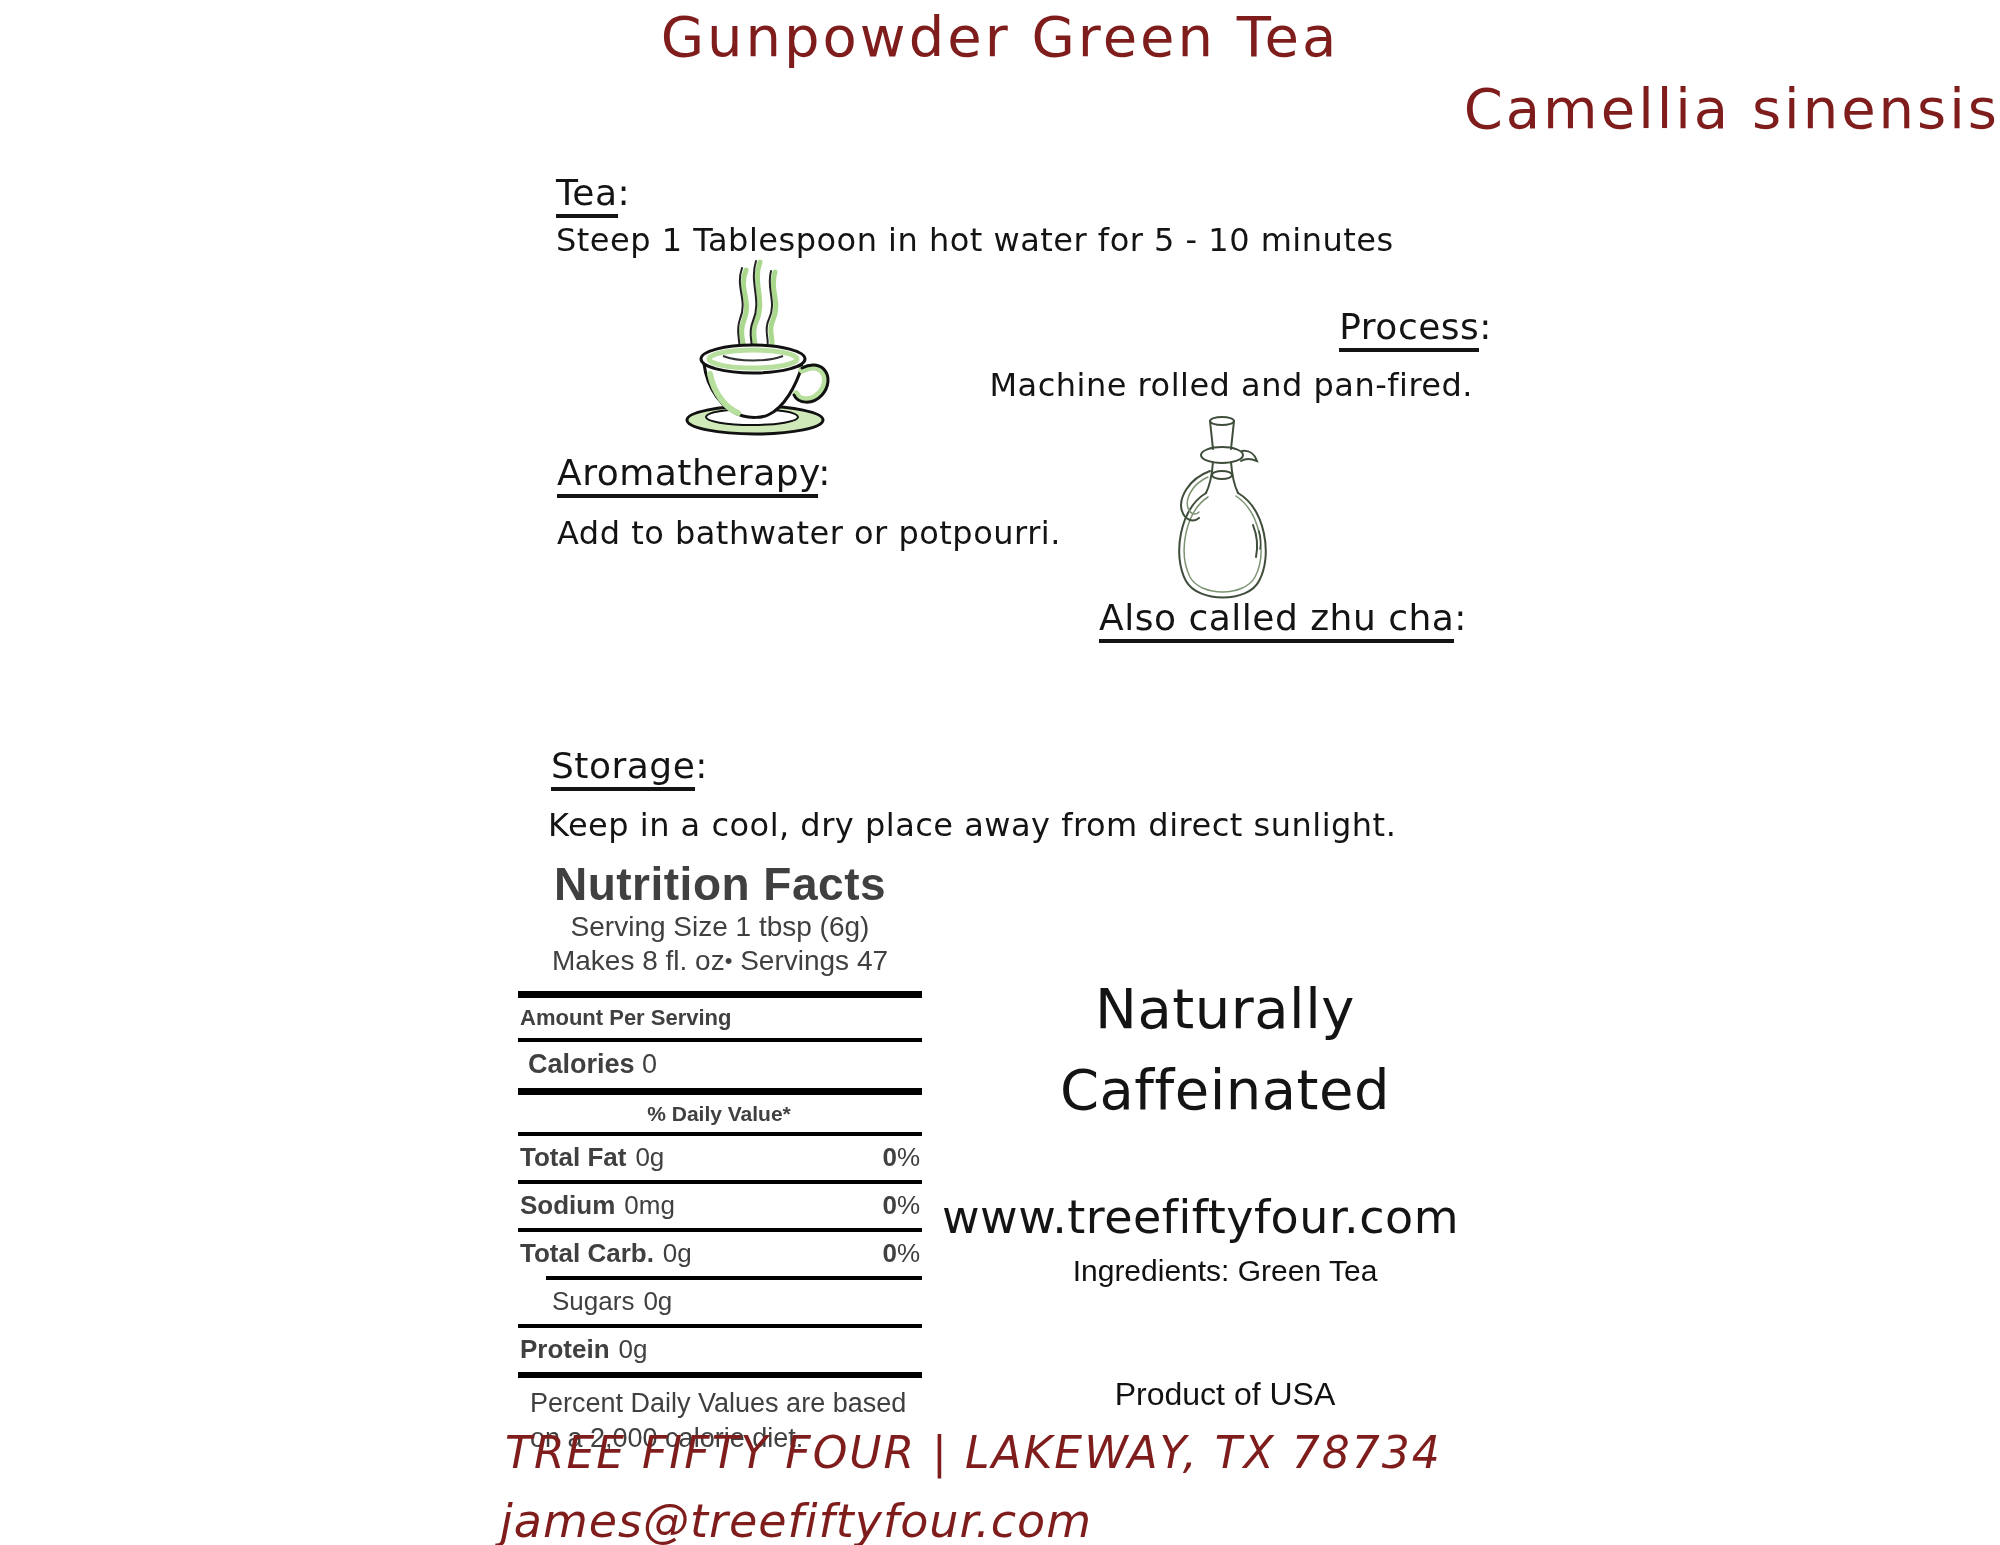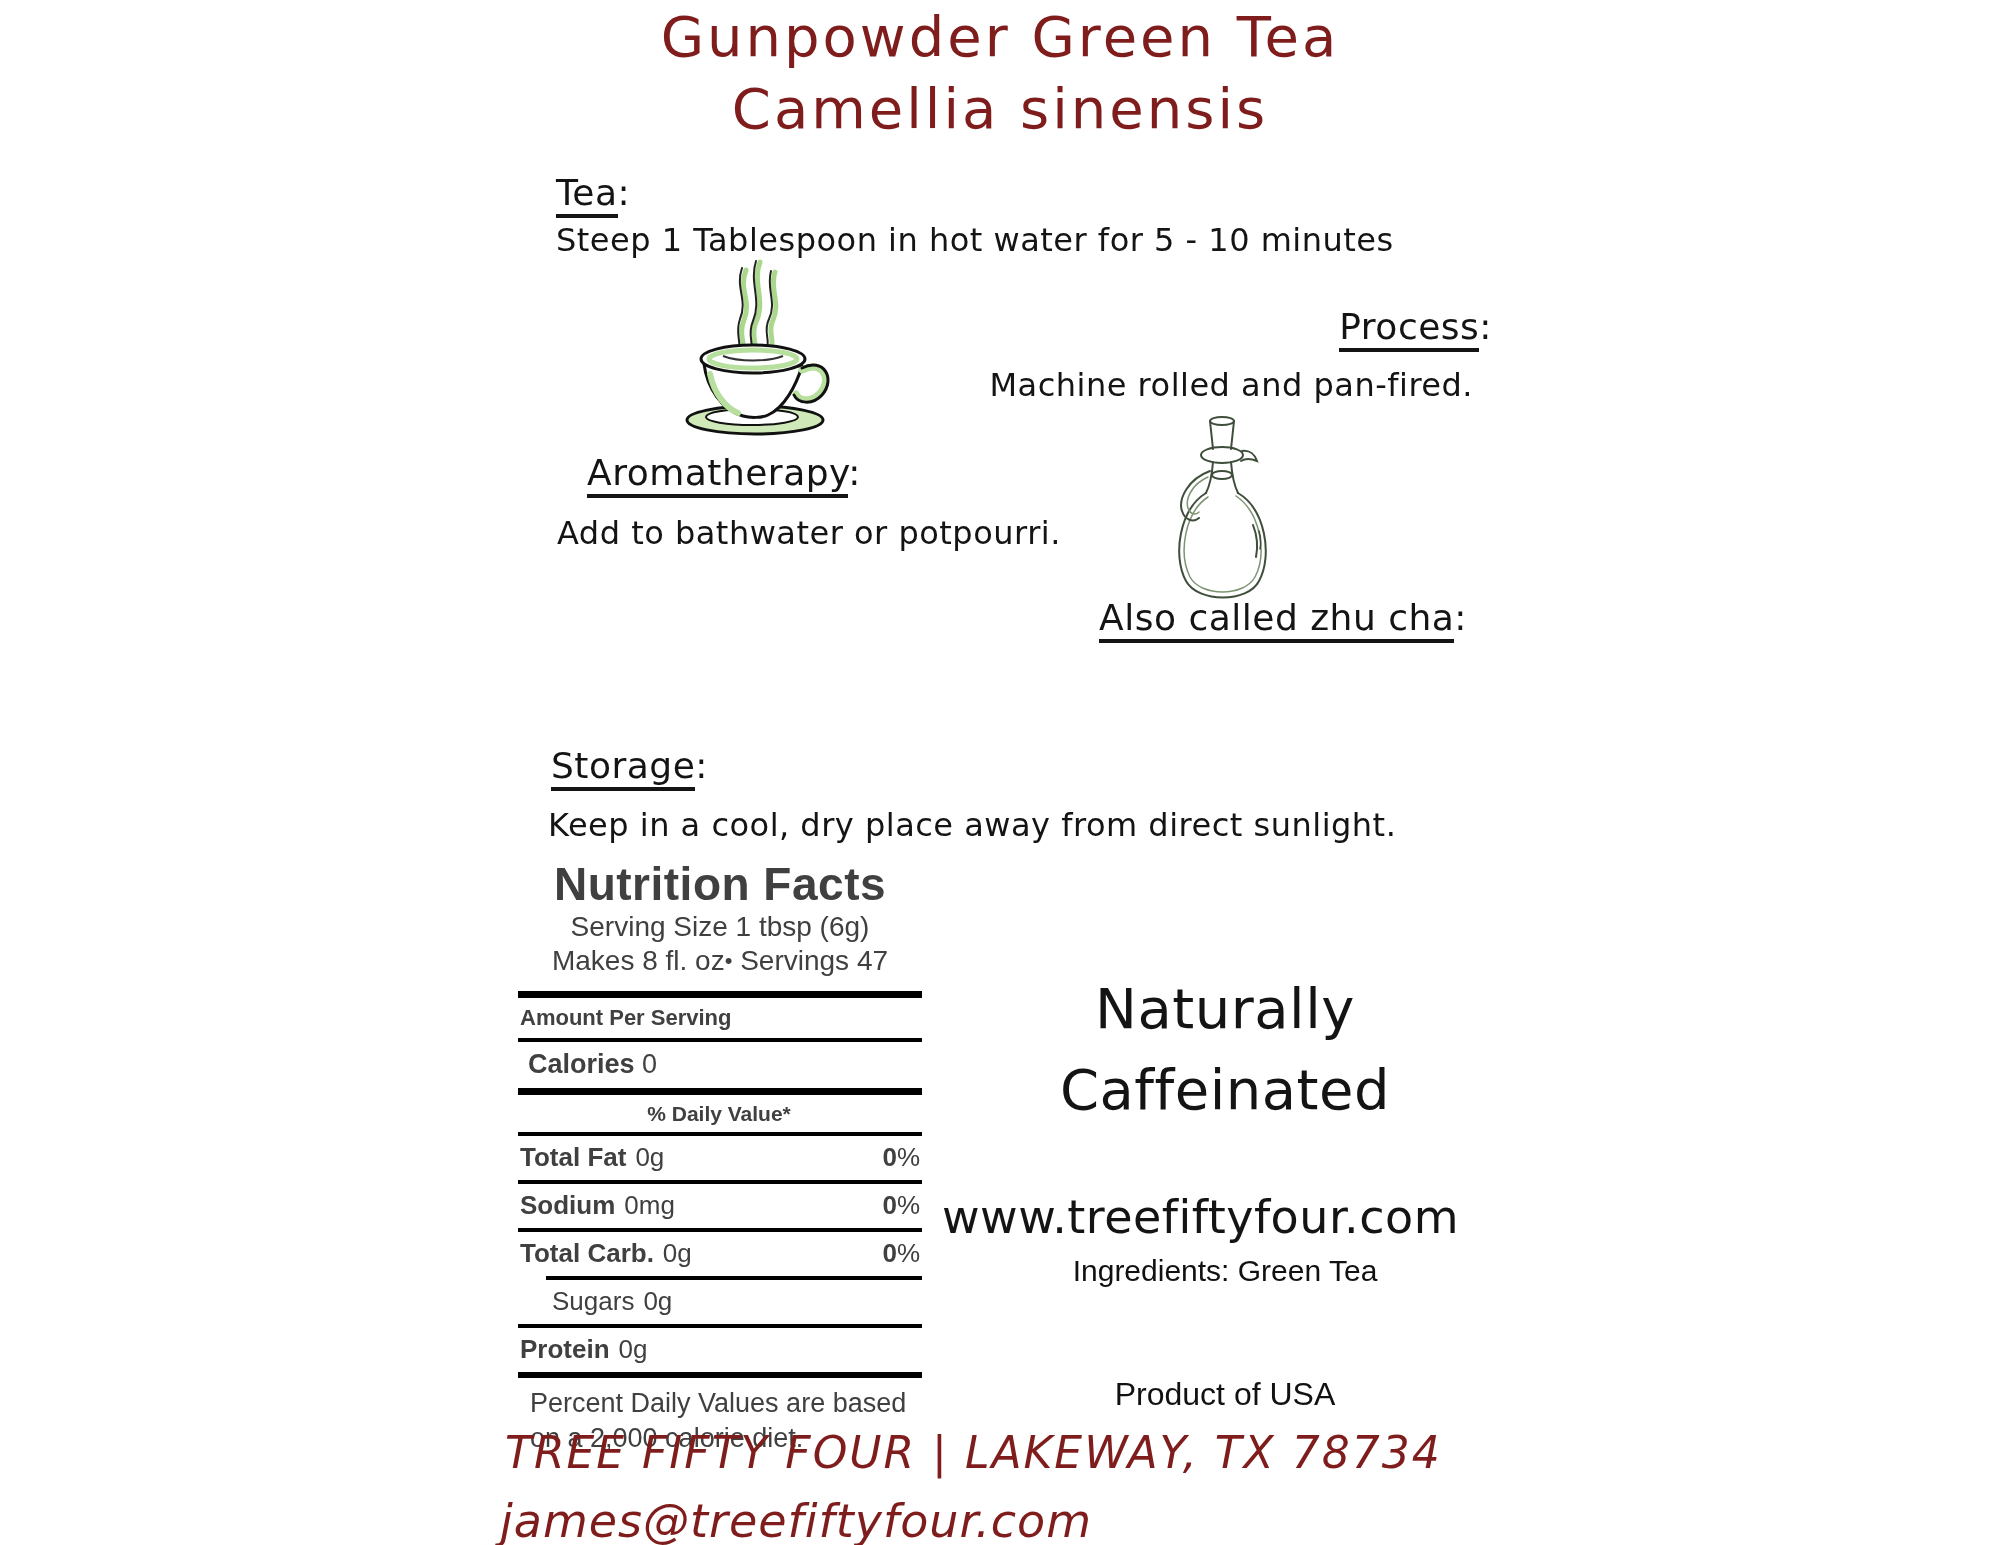--- a/index.html
+++ b/index.html
@@ -53,21 +53,21 @@
   .plain28{font-size:30px; font-family:"Liberation Sans", sans-serif;}
   .plain32{font-size:32px; font-family:"Liberation Sans", sans-serif;}
   svg{display:block;}
 </style>
 </head>
 <body>
 
 <div class="canvas">
 
   <div class="abs title hw" style="left:0;top:4px;">Gunpowder Green Tea</div>
-  <div class="abs title hw" style="left:0;top:76px;">Camellia sinensis</div>
+  <div class="abs title hw" style="left:0;top:76px;text-align:right;">Camellia sinensis</div>
 
   <div class="abs hw heading" style="left:556px;top:172px;">
     <span class="u">Tea</span><span>:</span>
   </div>
   <div class="abs hw bodyline" style="left:556px;top:221px;">Steep 1 Tablespoon in hot water for 5 - 10 minutes</div>
 
   <svg class="abs" style="left:648px;top:256px;" width="218" height="182" viewBox="0 0 218 182" aria-hidden="true">
     <path d="M98,14 C90,34 104,44 96,64 C90,78 97,86 95,94" fill="none" stroke="#a9d88d" stroke-width="5" stroke-linecap="round"></path>
     <path d="M94,12 C87,32 100,44 92,63 C87,77 93,85 91,93" fill="none" stroke="#222" stroke-width="2" stroke-linecap="round"></path>
     <path d="M112,6 C104,28 118,44 108,66 C102,80 110,88 106,96" fill="none" stroke="#a9d88d" stroke-width="5" stroke-linecap="round"></path>
@@ -83,21 +83,21 @@
     <ellipse cx="105" cy="103" rx="52" ry="14" fill="#ffffff" stroke="#111" stroke-width="3"></ellipse>
     <ellipse cx="105" cy="103" rx="44" ry="9" fill="none" stroke="#b7df9d" stroke-width="5"></ellipse>
     <path d="M75,100 C90,106 120,106 135,100" fill="none" stroke="#333" stroke-width="2"></path>
   </svg>
 
   <div class="abs hw heading" style="right:508px;top:306px;">
     <span class="u">Process</span><span>:</span>
   </div>
   <div class="abs hw bodyline" style="right:527px;top:366px;">Machine rolled and pan-fired.</div>
 
-  <div class="abs hw heading" style="left:587px;top:452px;">
+  <div class="abs hw heading" style="left:557px;top:452px;">
     <span class="u">Aromatherapy</span><span>:</span>
   </div>
   <div class="abs hw bodyline" style="left:557px;top:514px;">Add to bathwater or potpourri.</div>
 
   <svg class="abs" style="left:1158px;top:413px;" width="140" height="220" viewBox="0 0 140 220" aria-hidden="true">
     <g fill="none" stroke="#3f4e3b" stroke-width="2" stroke-linecap="round">
       <ellipse cx="64" cy="8" rx="12" ry="4"></ellipse>
       <path d="M52,8 L55,36 M76,8 L73,36"></path>
       <ellipse cx="64" cy="42" rx="21" ry="8"></ellipse>
       <path d="M84,38 C92,37 97,42 99,48 C92,45 86,46 83,48"></path>

